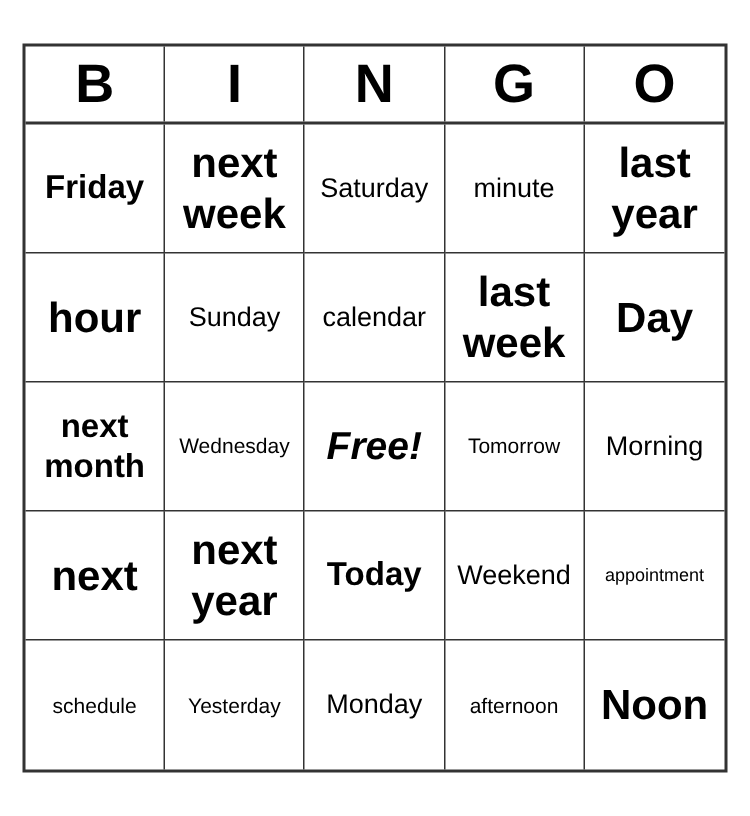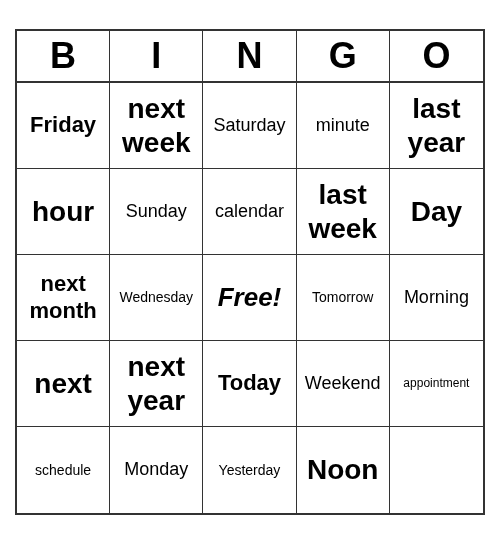--- a/index.html
+++ b/index.html
@@ -151,22 +151,25 @@
       <div class="bingo-cell">
         <span class="size-md">Weekend</span>
       </div>
       <div class="bingo-cell">
         <span class="size-xs">appointment</span>
       </div>
       <div class="bingo-cell">
         <span class="size-sm">schedule</span>
       </div>
       <div class="bingo-cell">
+        <span class="size-sm">Yesterday</span>
+      </div>
+      <div class="bingo-cell">
         <span class="size-md">Monday</span>
       </div>
       <div class="bingo-cell">
-        <span class="size-sm">Yesterday</span>
+        <span class="size-sm">afternoon</span>
       </div>
       <div class="bingo-cell">
         <span class="size-xl">Noon</span>
       </div>
     </div>
 </div>
 
 </body></html>

